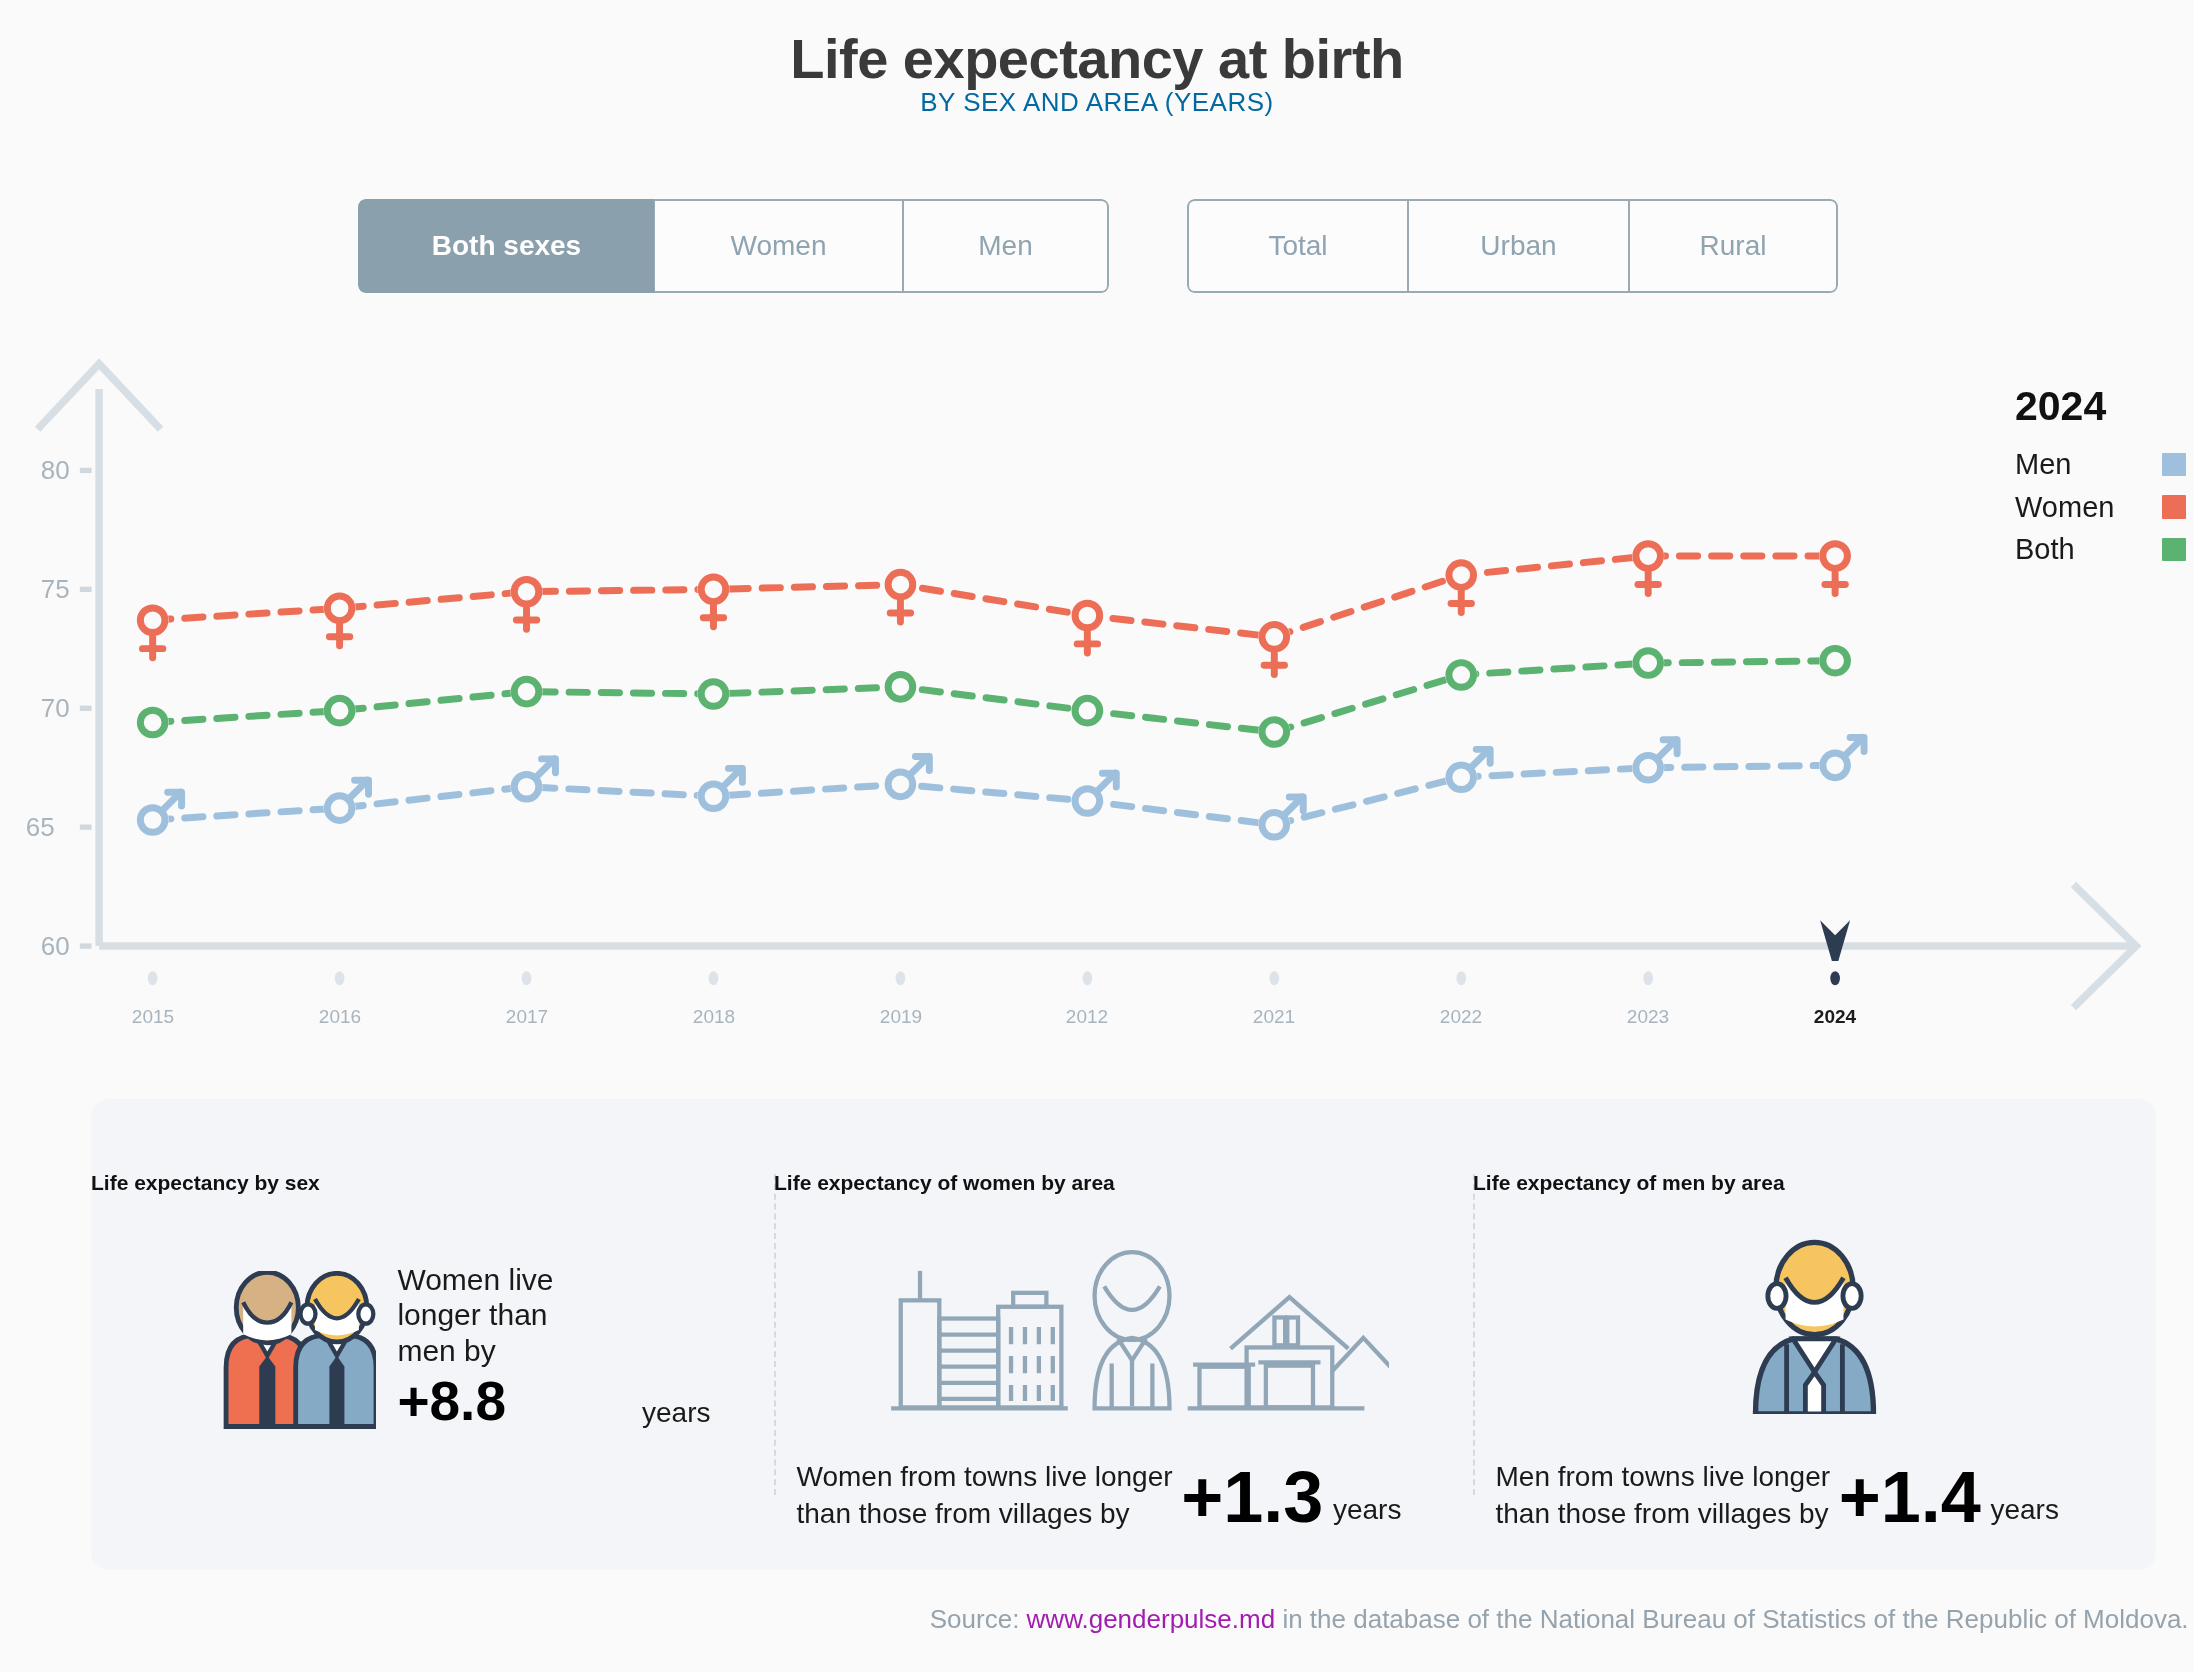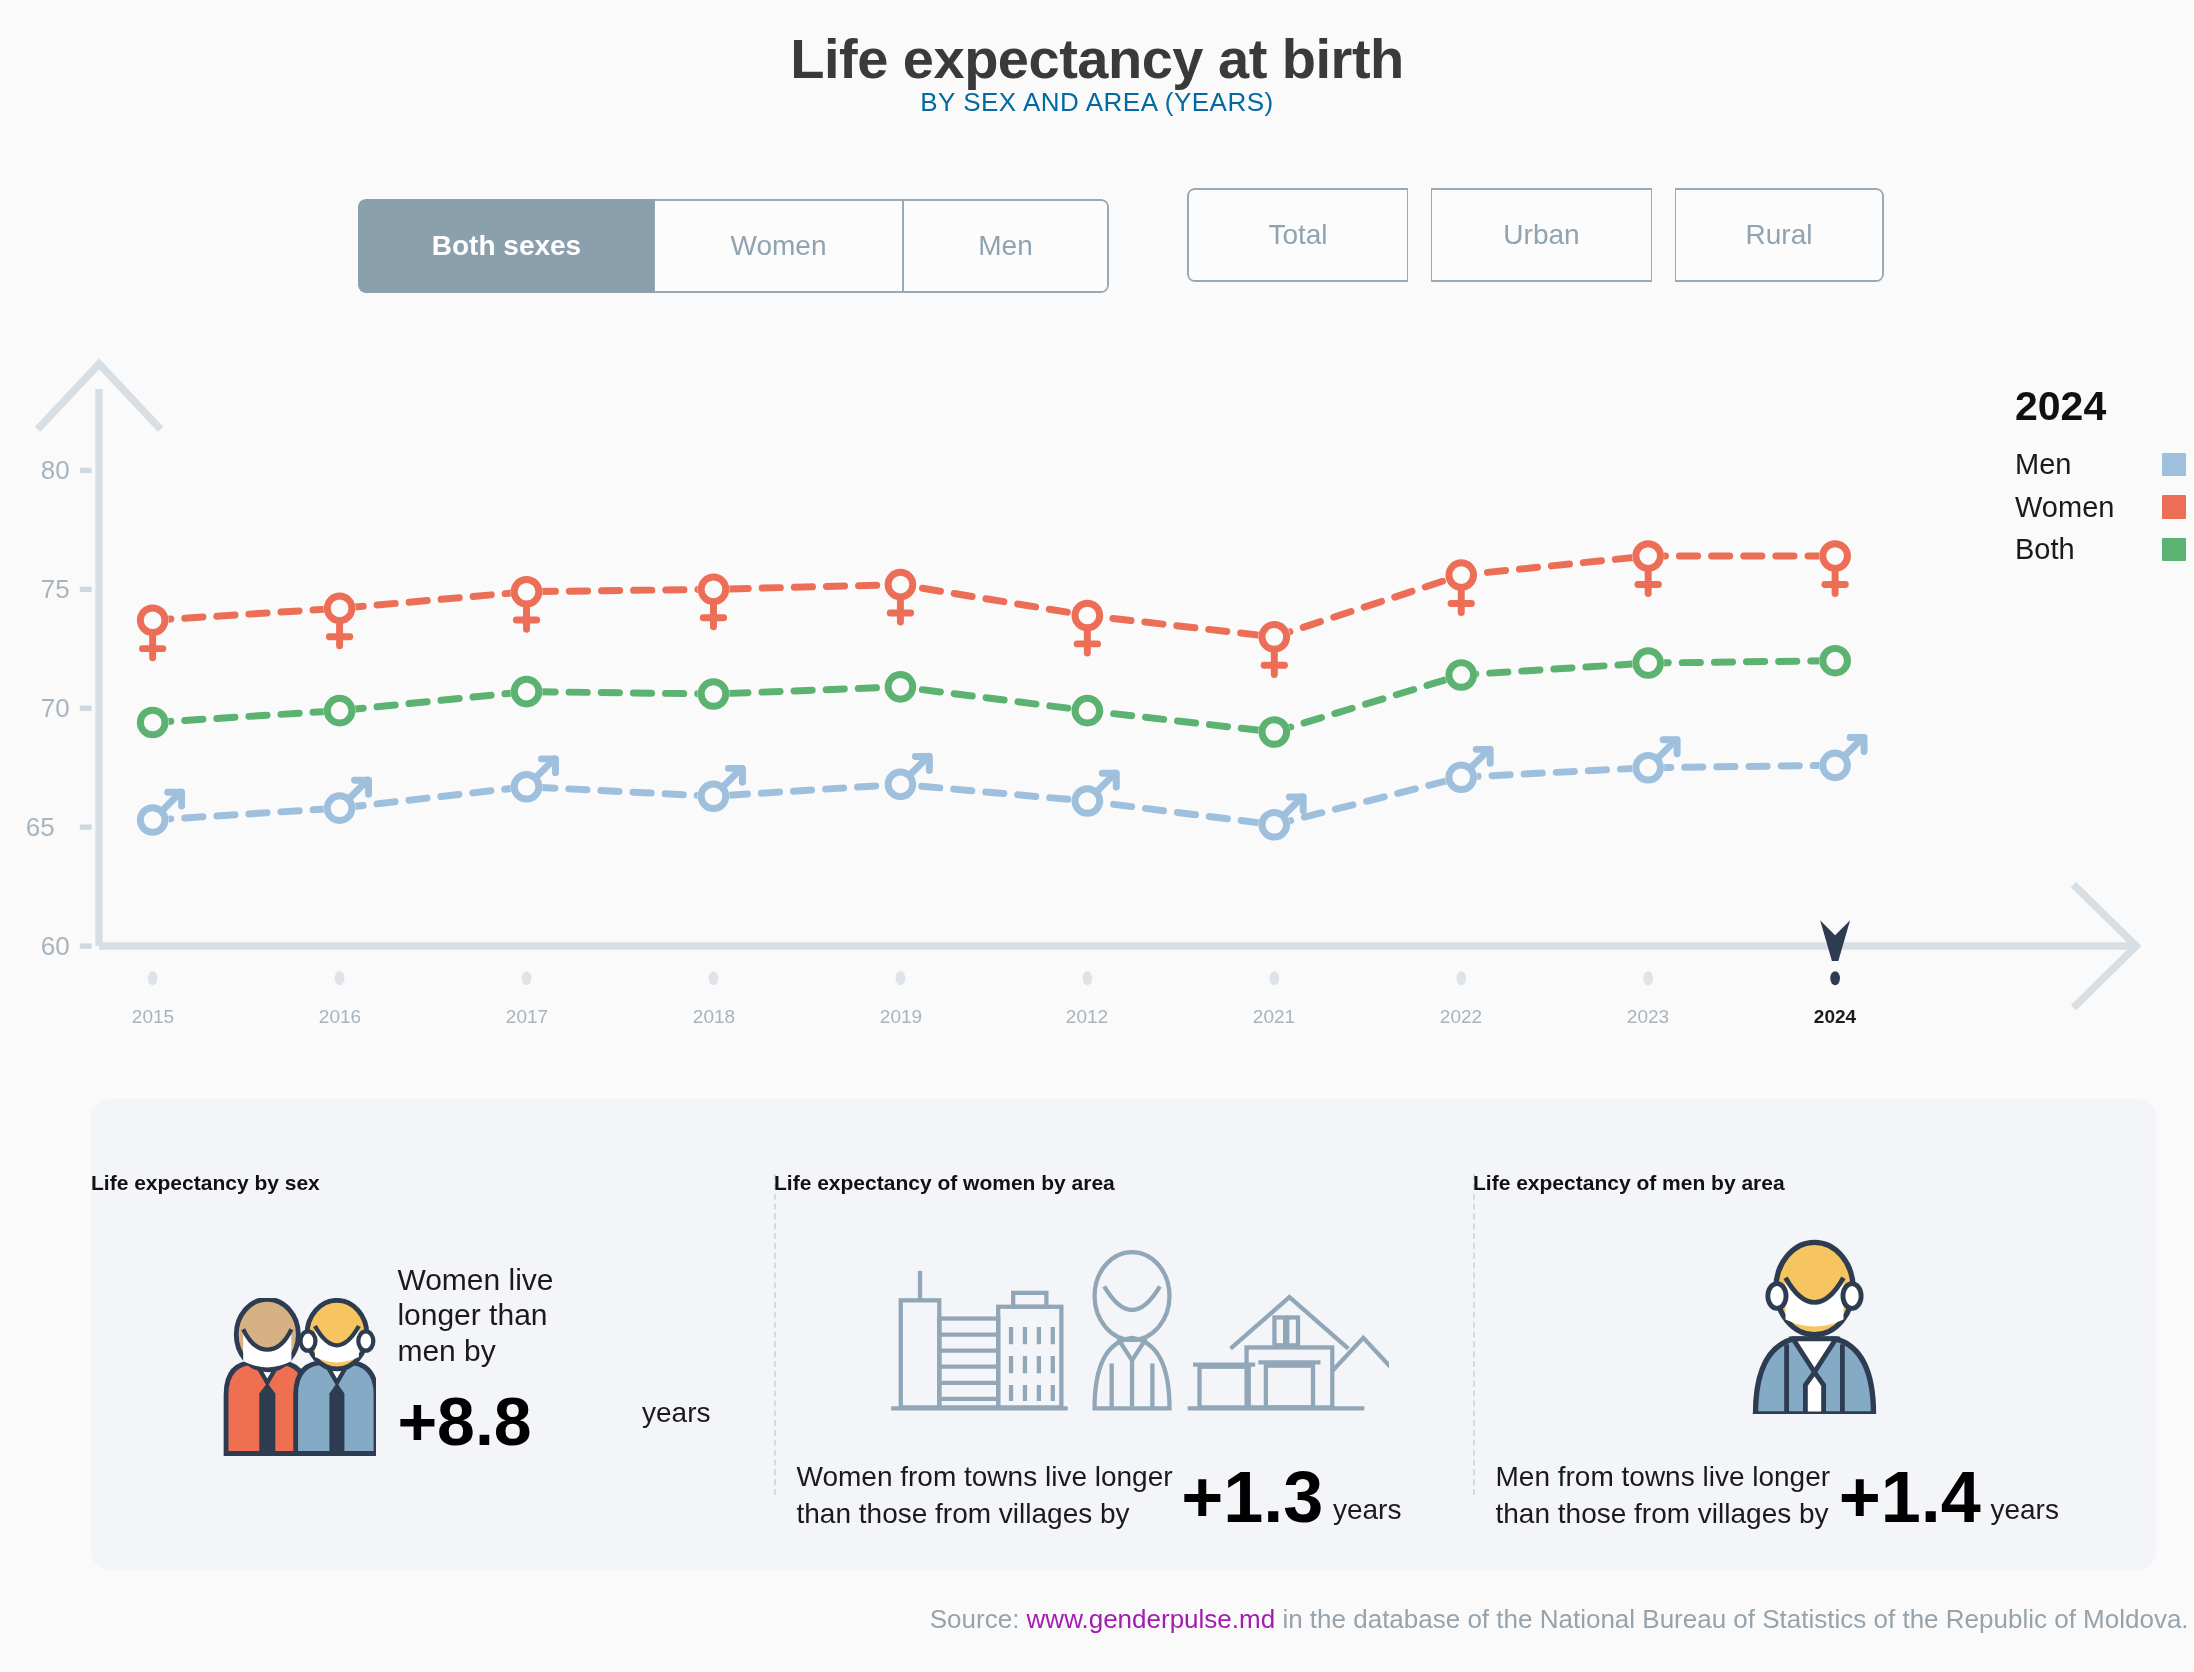--- a/index.html
+++ b/index.html
@@ -21,21 +21,21 @@
   .subtitle {
     position: absolute; top: 87px; left: 0; width: 2194px;
     text-align: center;
     font-size: 26px; color: #0369a1; letter-spacing: 0.5px;
   }
 
   
   .seg-group { position: absolute; display: flex; height: 94px;
     border-radius: 7.5px; overflow: hidden; }
   .seg-group.g1 { left: 358px; top: 199px; }
-  .seg-group.g2 { left: 1187px; top: 188px; gap: 23px; }
+  .seg-group.g2 { left: 1187px; top: 199px; }
   .seg {
     display: flex; align-items: center; justify-content: center;
     background: #fcfcfc;
     border: 2.1px solid #9aaab5;
     border-right-width: 1.1px; border-left-width: 1.1px;
     color: #8fa3b0; font-size: 28px;
   }
   .seg:first-child { border-left-width: 2.1px; border-top-left-radius: 7.5px; border-bottom-left-radius: 7.5px; }
   .seg:last-child  { border-right-width: 2.1px; border-top-right-radius: 7.5px; border-bottom-right-radius: 7.5px; }
   .seg.active { background: #8ba0ad; color: #ffffff; border-color: #8ba0ad; font-weight: bold; }
@@ -78,21 +78,21 @@
   .div1 { left: 683px; } .div2 { left: 1382px; }
 
   .card-title {
     position: absolute; top: 72px; width: 100%; text-align: left;
     font-size: 21px; font-weight: bold; color: #111;
   }
 
   .c1-body { position: absolute; top: 163px; left: 119px; display: flex; align-items: flex-end; }
   .c1-text { margin-left: 21.4px; margin-bottom: 3.2px; }
   .c1-line { font-size: 30px; color: #1a1a1a; line-height: 1.18; }
-  .c1-bignum { font-size: 68px; font-weight: bold; color: #000; line-height: 1.05; margin-top: 18px; }
+  .c1-bignum { font-size: 55px; font-weight: bold; color: #000; line-height: 1.05; margin-top: 5px; }
   .c1-years { position: absolute; left: 551px; top: 298px; font-size: 28px; color: #1a1a1a; }
 
   .c23-icons { position: absolute; top: 138px; width: 100%; display: flex;
     justify-content: center; align-items: flex-end; }
   .c23-foot { position: absolute; bottom: 37px; left: 22.5px; right: 0;
     display: flex; align-items: flex-end; }
   .c23-txt { font-size: 28px; color: #1a1a1a; line-height: 1.32; }
   .c23-big { font-size: 72px; font-weight: bold; color: #000; margin: 0 9.6px 0 8.6px; line-height: 1; }
   .c23-yrs { font-size: 28px; color: #1a1a1a; margin-bottom: 7.5px; }
 

